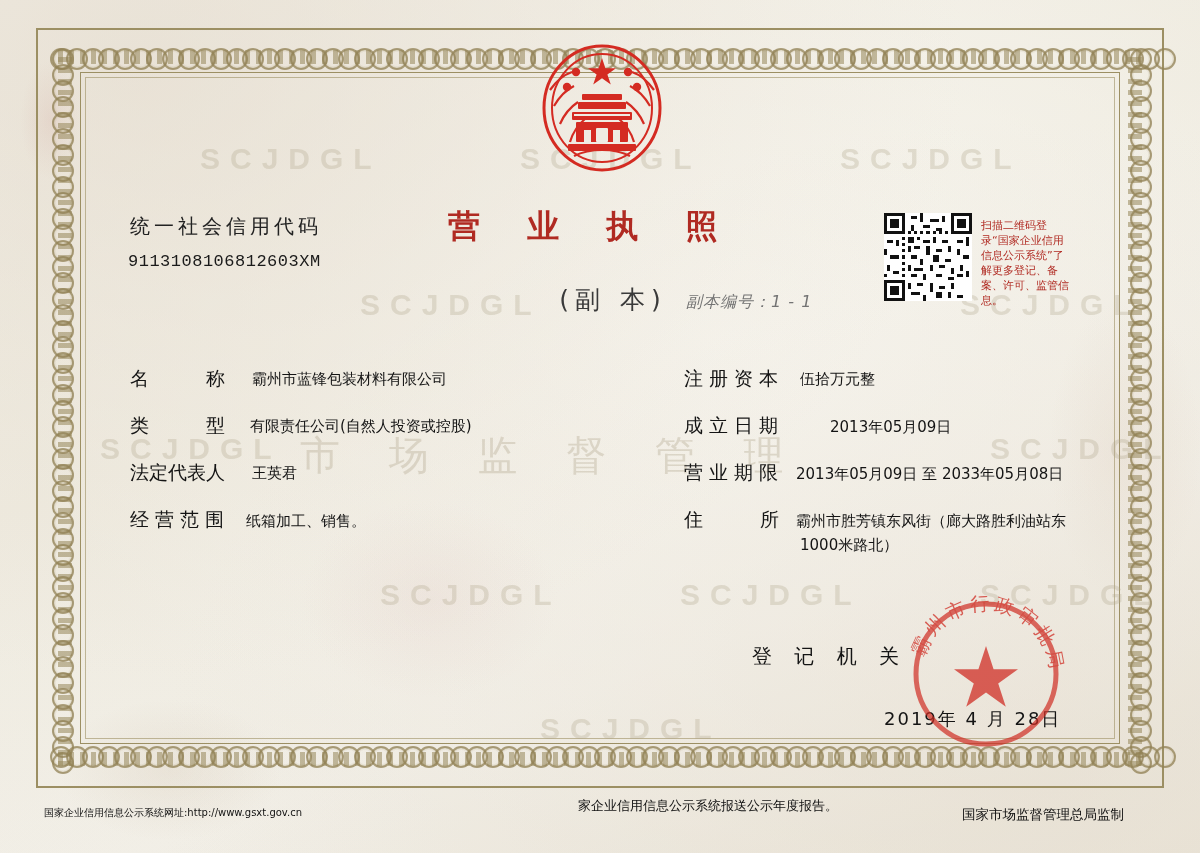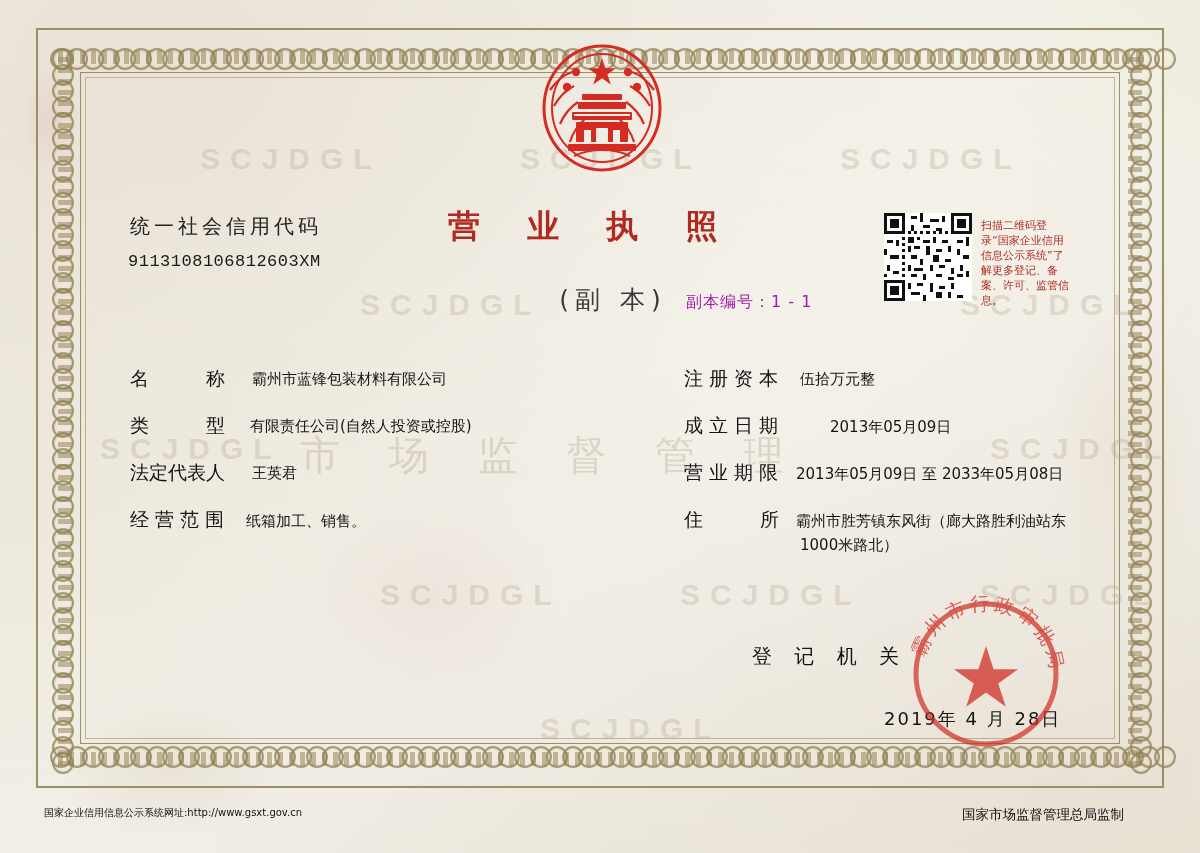--- a/index.html
+++ b/index.html
@@ -168,22 +168,23 @@
     color: #1a1a1a;
   }
 
   
   #copy-no {
     position: absolute;
     left: 686px;
     top: 292px;
     font-family: "DejaVu Sans", sans-serif;
     font-size: 16px;
-    color: #a21caf;
+    color: #737373;
     letter-spacing: 1px;
+    font-style: italic;
   }
 
   
   #qr {
     position: absolute;
     left: 884px;
     top: 213px;
     width: 88px;
     height: 88px;
   }
@@ -720,14 +721,15 @@
       <polygon points="86,58 93.6,81.2 118,81.2 98.2,95.6 105.8,118.8 86,104.4 66.2,118.8 73.8,95.6 54,81.2 78.4,81.2"></polygon>
     </g>
     <text font-family="'DejaVu Sans', sans-serif" font-size="19" fill="#cf2b22" opacity="0.9" letter-spacing="4">
       <textPath href="#sealTextPath" startOffset="8%">霸州市行政审批局</textPath>
     </text>
   </svg>
 </div>
 
 <div id="footer-left">国家企业信用信息公示系统网址:http://www.gsxt.gov.cn</div>
 <div id="footer-center">
+  <div>家企业信用信息公示系统报送公示年度报告。</div>
 </div>
 <div id="footer-right">国家市场监督管理总局监制</div>
 
 </body></html>

